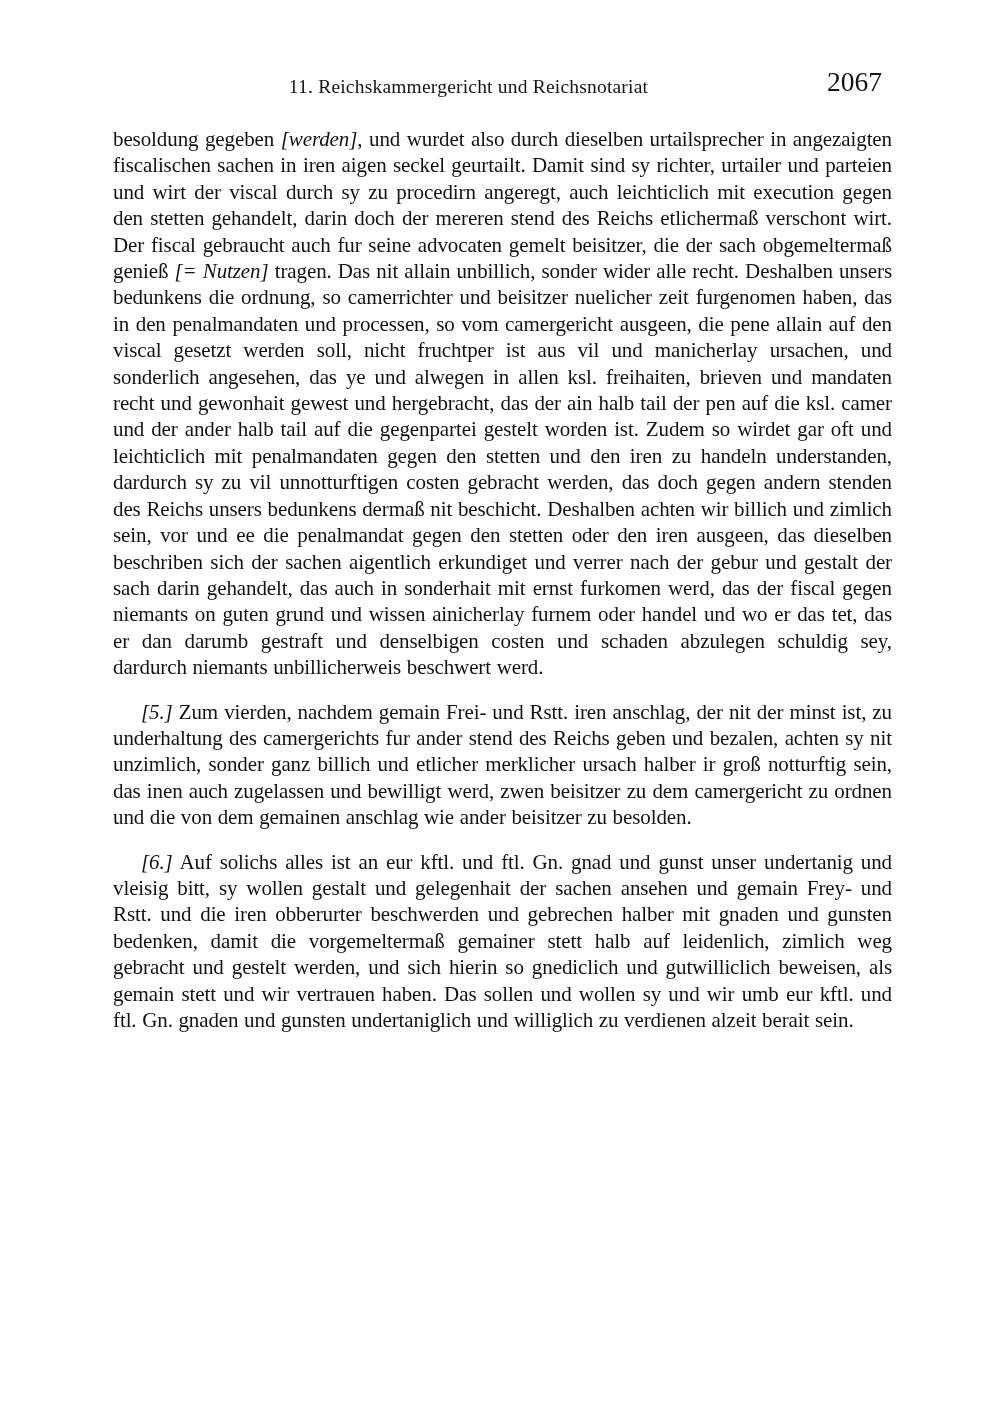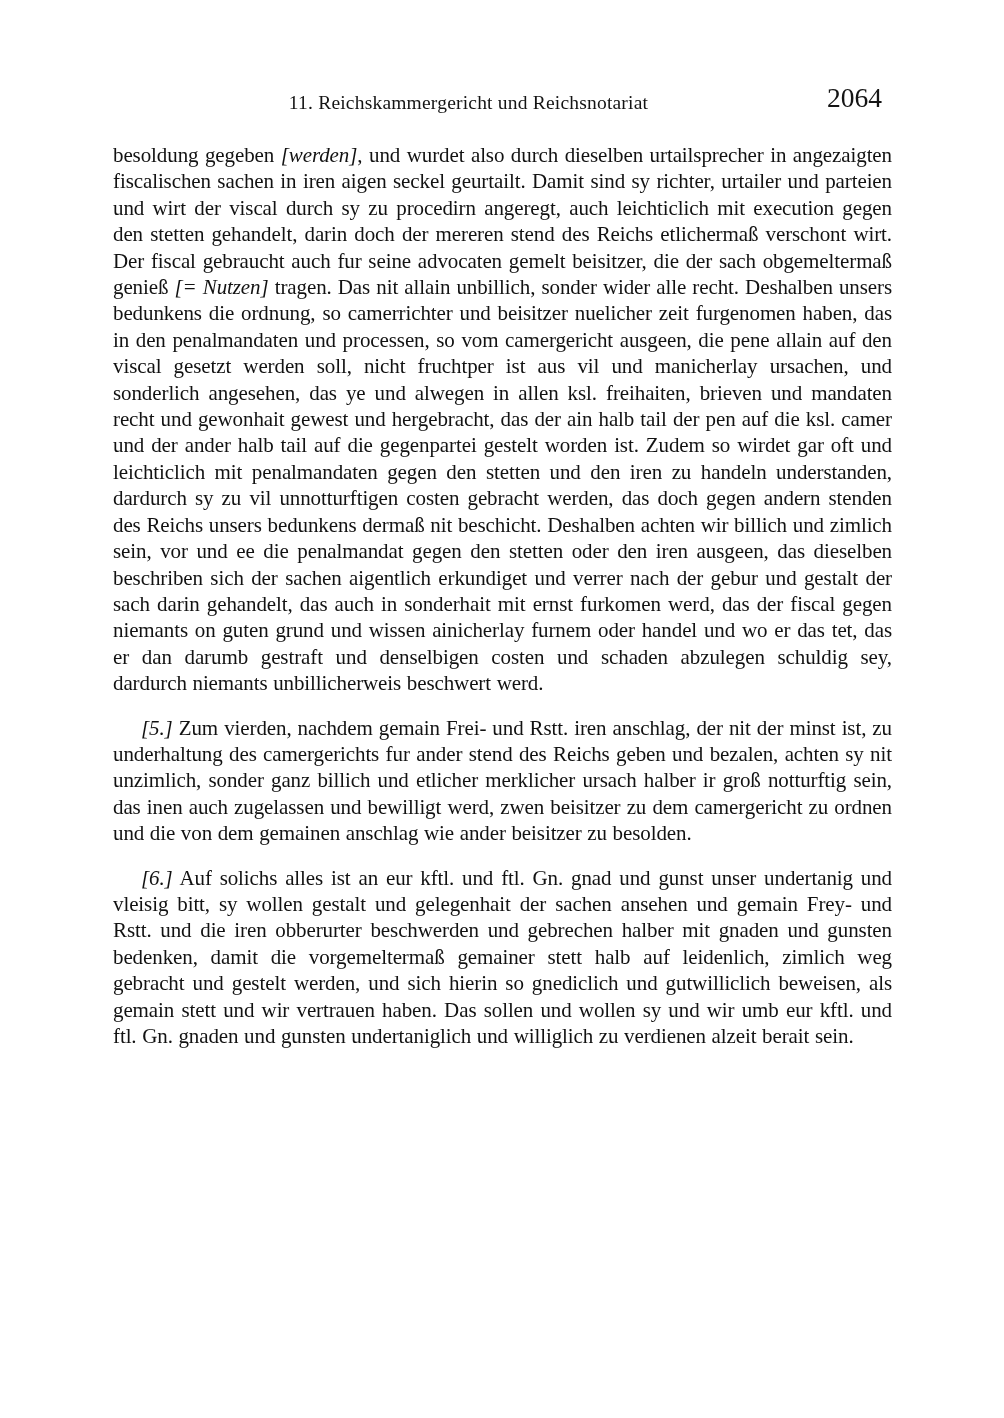--- a/index.html
+++ b/index.html
@@ -12,21 +12,21 @@
     width: 1004px;
     height: 1418px;
     background: #ffffff;
     color: #121212;
     font-family: "Liberation Serif", "DejaVu Serif", serif;
     overflow: hidden;
   }
   .text-column {
     position: absolute;
     left: 95px;
-    top: 86px;
+    top: 70px;
     width: 815px;
   }
   .running-header {
     position: relative;
     height: 38px;
     width: 100%;
   }
   .chapter-title {
     position: absolute;
     left: 0;
@@ -63,21 +63,21 @@
     font-style: italic;
   }
 </style>
 </head>
 <body>
 
 <div class="page">
   <div class="text-column">
     <div class="running-header">
       <div class="chapter-title">11. Reichskammergericht und Reichsnotariat</div>
-      <div class="page-number">2064</div>
+      <div class="page-number">2067</div>
     </div>
     <div class="body-text">
         <p><span>besoldung gegeben </span><span class="italic">[werden]</span><span>, und wurdet also durch dieselben urtailsprecher in angezaigten fiscalischen sachen in iren aigen seckel geurtailt. Damit sind sy richter, urtailer und parteien und wirt der viscal durch sy zu procedirn angeregt, auch leichticlich mit execution gegen den stetten gehandelt, darin doch der mereren stend des Reichs etlichermaß verschont wirt. Der fiscal gebraucht auch fur seine advocaten gemelt beisitzer, die der sach obgemeltermaß genieß </span><span class="italic">[= Nutzen]</span><span> tragen. Das nit allain unbillich, sonder wider alle recht. Deshalben unsers bedunkens die ordnung, so camerrichter und beisitzer nuelicher zeit furgenomen haben, das in den penalmandaten und processen, so vom camergericht ausgeen, die pene allain auf den viscal gesetzt werden soll, nicht fruchtper ist aus vil und manicherlay ursachen, und sonderlich angesehen, das ye und alwegen in allen ksl. freihaiten, brieven und mandaten recht und gewonhait gewest und hergebracht, das der ain halb tail der pen auf die ksl. camer und der ander halb tail auf die gegenpartei gestelt worden ist. Zudem so wirdet gar oft und leichticlich mit penalmandaten gegen den stetten und den iren zu handeln understanden, dardurch sy zu vil unnotturftigen costen gebracht werden, das doch gegen andern stenden des Reichs unsers bedunkens dermaß nit beschicht. Deshalben achten wir billich und zimlich sein, vor und ee die penalmandat gegen den stetten oder den iren ausgeen, das dieselben beschriben sich der sachen aigentlich erkundiget und verrer nach der gebur und gestalt der sach darin gehandelt, das auch in sonderhait mit ernst furkomen werd, das der fiscal gegen niemants on guten grund und wissen ainicherlay furnem oder handel und wo er das tet, das er dan darumb gestraft und denselbigen costen und schaden abzulegen schuldig sey, dardurch niemants unbillicherweis beschwert werd.</span></p>
         <p class="indent"><span class="italic">[5.]</span><span> Zum vierden, nachdem gemain Frei- und Rstt. iren anschlag, der nit der minst ist, zu underhaltung des camergerichts fur ander stend des Reichs geben und bezalen, achten sy nit unzimlich, sonder ganz billich und etlicher merklicher ursach halber ir groß notturftig sein, das inen auch zugelassen und bewilligt werd, zwen beisitzer zu dem camergericht zu ordnen und die von dem gemainen anschlag wie ander beisitzer zu besolden.</span></p>
         <p class="indent"><span class="italic">[6.]</span><span> Auf solichs alles ist an eur kftl. und ftl. Gn. gnad und gunst unser undertanig und vleisig bitt, sy wollen gestalt und gelegenhait der sachen ansehen und gemain Frey- und Rstt. und die iren obberurter beschwerden und gebrechen halber mit gnaden und gunsten bedenken, damit die vorgemeltermaß gemainer stett halb auf leidenlich, zimlich weg gebracht und gestelt werden, und sich hierin so gnediclich und gutwilliclich beweisen, als gemain stett und wir vertrauen haben. Das sollen und wollen sy und wir umb eur kftl. und ftl. Gn. gnaden und gunsten undertaniglich und williglich zu verdienen alzeit berait sein.</span></p>
       </div>
   </div>
 </div>
 
 </body></html>

